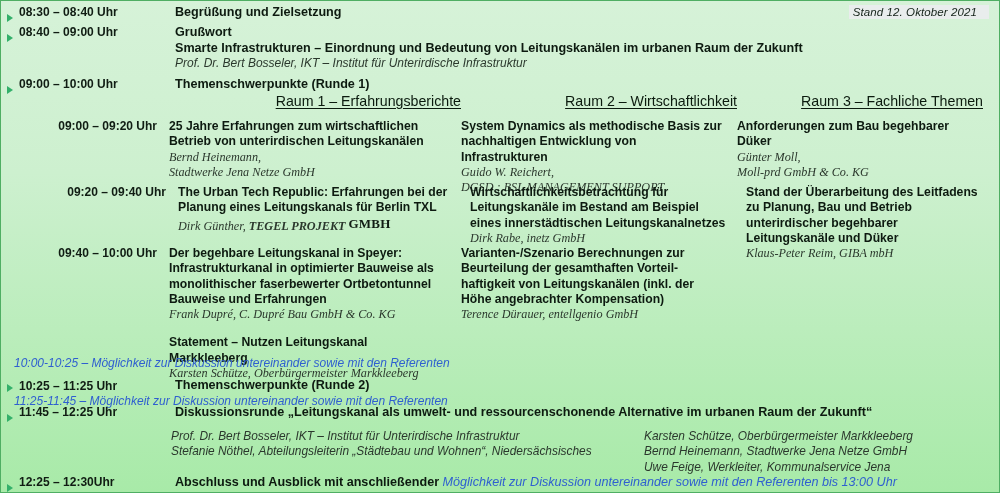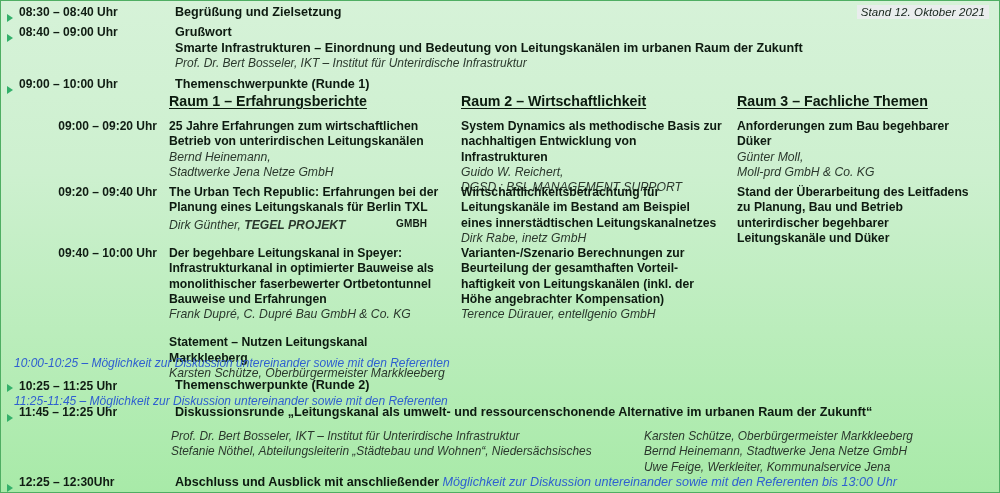--- a/index.html
+++ b/index.html
@@ -22,21 +22,21 @@
     overflow: hidden;
   }
   .stand {
     position: absolute;
     top: 4px;
     right: 10px;
     font-size: 11.5px;
     font-style: italic;
     color: #15231a;
     background: #e9eded;
-    padding: 1px 4px 1px 4px;
+    padding: 1px 12px 1px 4px;
     letter-spacing: 0.1px;
     white-space: nowrap;
   }
 
   
   .row {
     position: absolute;
     left: 0;
     width: 1000px;
     display: flex;
@@ -78,40 +78,39 @@
     line-height: 15.5px;
   }
   .speaker {
     font-size: 12px;
     font-style: italic;
     font-weight: normal;
     color: #2b382d;
     line-height: 15.5px;
   }
   .sup-small {
-    font-size: 10px;
+    font-size: 13px;
     font-weight: bold;
     font-style: normal;
     letter-spacing: 0.2px;
     vertical-align: 2px;
     color: #111c14;
-    margin-left: 47px;
   }
 
   
   .colhead-row {
     position: absolute;
     left: 0;
     width: 1000px;
     display: flex;
   }
   .colhead {
     font-size: 14.2px;
-    font-weight: bold;
-    text-align: left;
+    font-weight: normal;
+    text-align: right;
     color: #0b1a0e;
     text-decoration: underline;
     text-underline-offset: 2px;
   }
   .c1 { flex: 0 0 292px; width: 292px; }
   .c2 { flex: 0 0 276px; width: 276px; }
   .c3 { flex: 0 0 246px; width: 246px; }
   .colpad { flex: 0 0 168px; width: 168px; }
 
   .talk-row {
@@ -127,20 +126,21 @@
     color: #0d1a10;
     line-height: 15.3px;
     padding-right: 14px;
     box-sizing: border-box;
   }
   .talk .who {
     font-weight: normal;
     font-style: italic;
     color: #2b382d;
     display: block;
+    font-family: Liberation Serif, serif;
   }
 
   
   .discuss {
     position: absolute;
     font-size: 12px;
     font-style: italic;
     color: #2f5fd0;
     white-space: nowrap;
   }
@@ -215,32 +215,33 @@
       <span class="who">Guido W. Reichert,</span>
       <span class="who">DGSD ; BSL MANAGEMENT SUPPORT</span>
     </div>
     <div class="talk c3">
       <span>Anforderungen zum Bau begehbarer Düker</span>
       <span class="who">Günter Moll,</span>
       <span class="who">Moll-prd GmbH &amp; Co. KG</span>
     </div>
   </div>
 
-  <div class="talk-row" style="top:184px;">
+  <div class="talk-row" style="top:184px;justify-content:center;">
     <div class="time-cell indent">09:20 – 09:40 Uhr</div>
     <div class="talk c1">
       <span>The Urban Tech Republic: Erfahrungen bei der Planung eines Leitungskanals für Berlin TXL</span>
       <span class="who">Dirk Günther, <b>TEGEL PROJEKT</b> <span class="sup-small">GMBH</span></span>
     </div>
     <div class="talk c2">
       <span>Wirtschaftlichkeitsbetrachtung für Leitungskanäle im Bestand am Beispiel eines innerstädtischen Leitungskanalnetzes</span>
       <span class="who">Dirk Rabe, inetz GmbH</span>
     </div>
     <div class="talk c3">
       <span>Stand der Überarbeitung des Leitfadens zu Planung, Bau und Betrieb unterirdischer begehbarer Leitungskanäle und Düker</span>
+      <span class="who">Klaus-Peter Reim, GIBA mbH</span>
     </div>
   </div>
 
   <div class="talk-row" style="top:245px;">
     <div class="time-cell indent">09:40 – 10:00 Uhr</div>
     <div class="talk c1">
       <span>Der begehbare Leitungskanal in Speyer: Infrastrukturkanal in optimierter Bauweise als monolithischer faserbewerter Ortbetontunnel Bauweise und Erfahrungen</span>
       <span class="who">Frank Dupré, C. Dupré Bau GmbH &amp; Co. KG</span>
       <div style="height:13px"></div>
       <span>Statement – Nutzen Leitungskanal Markkleeberg</span>

